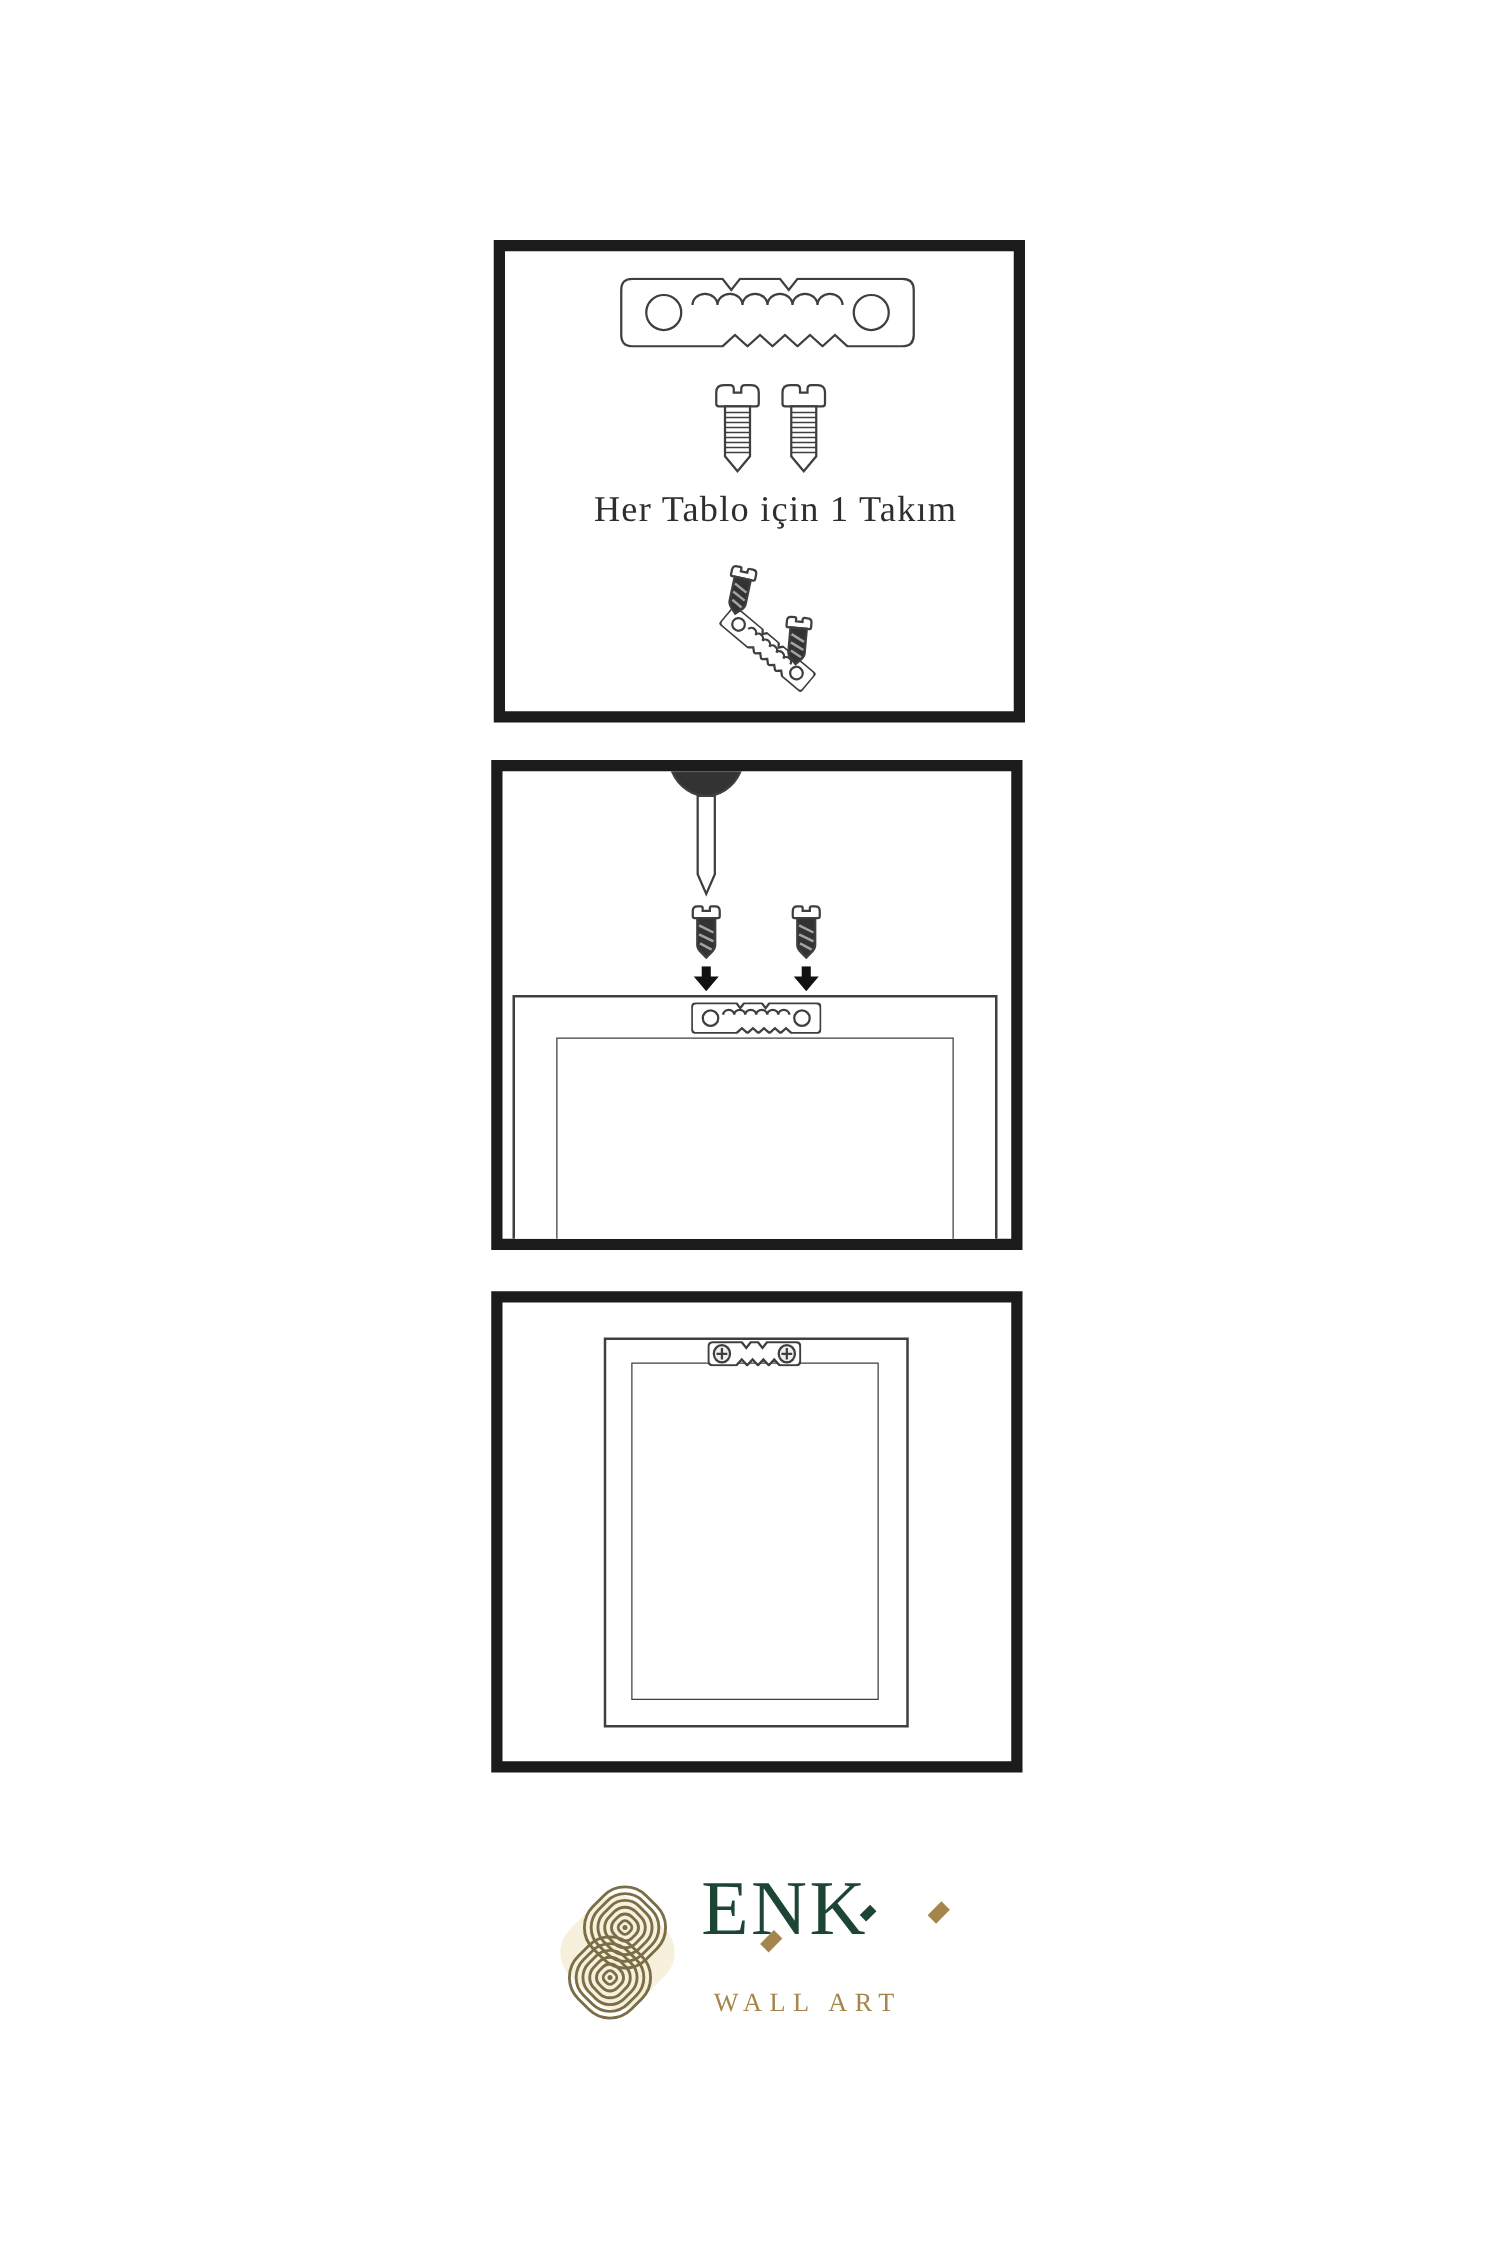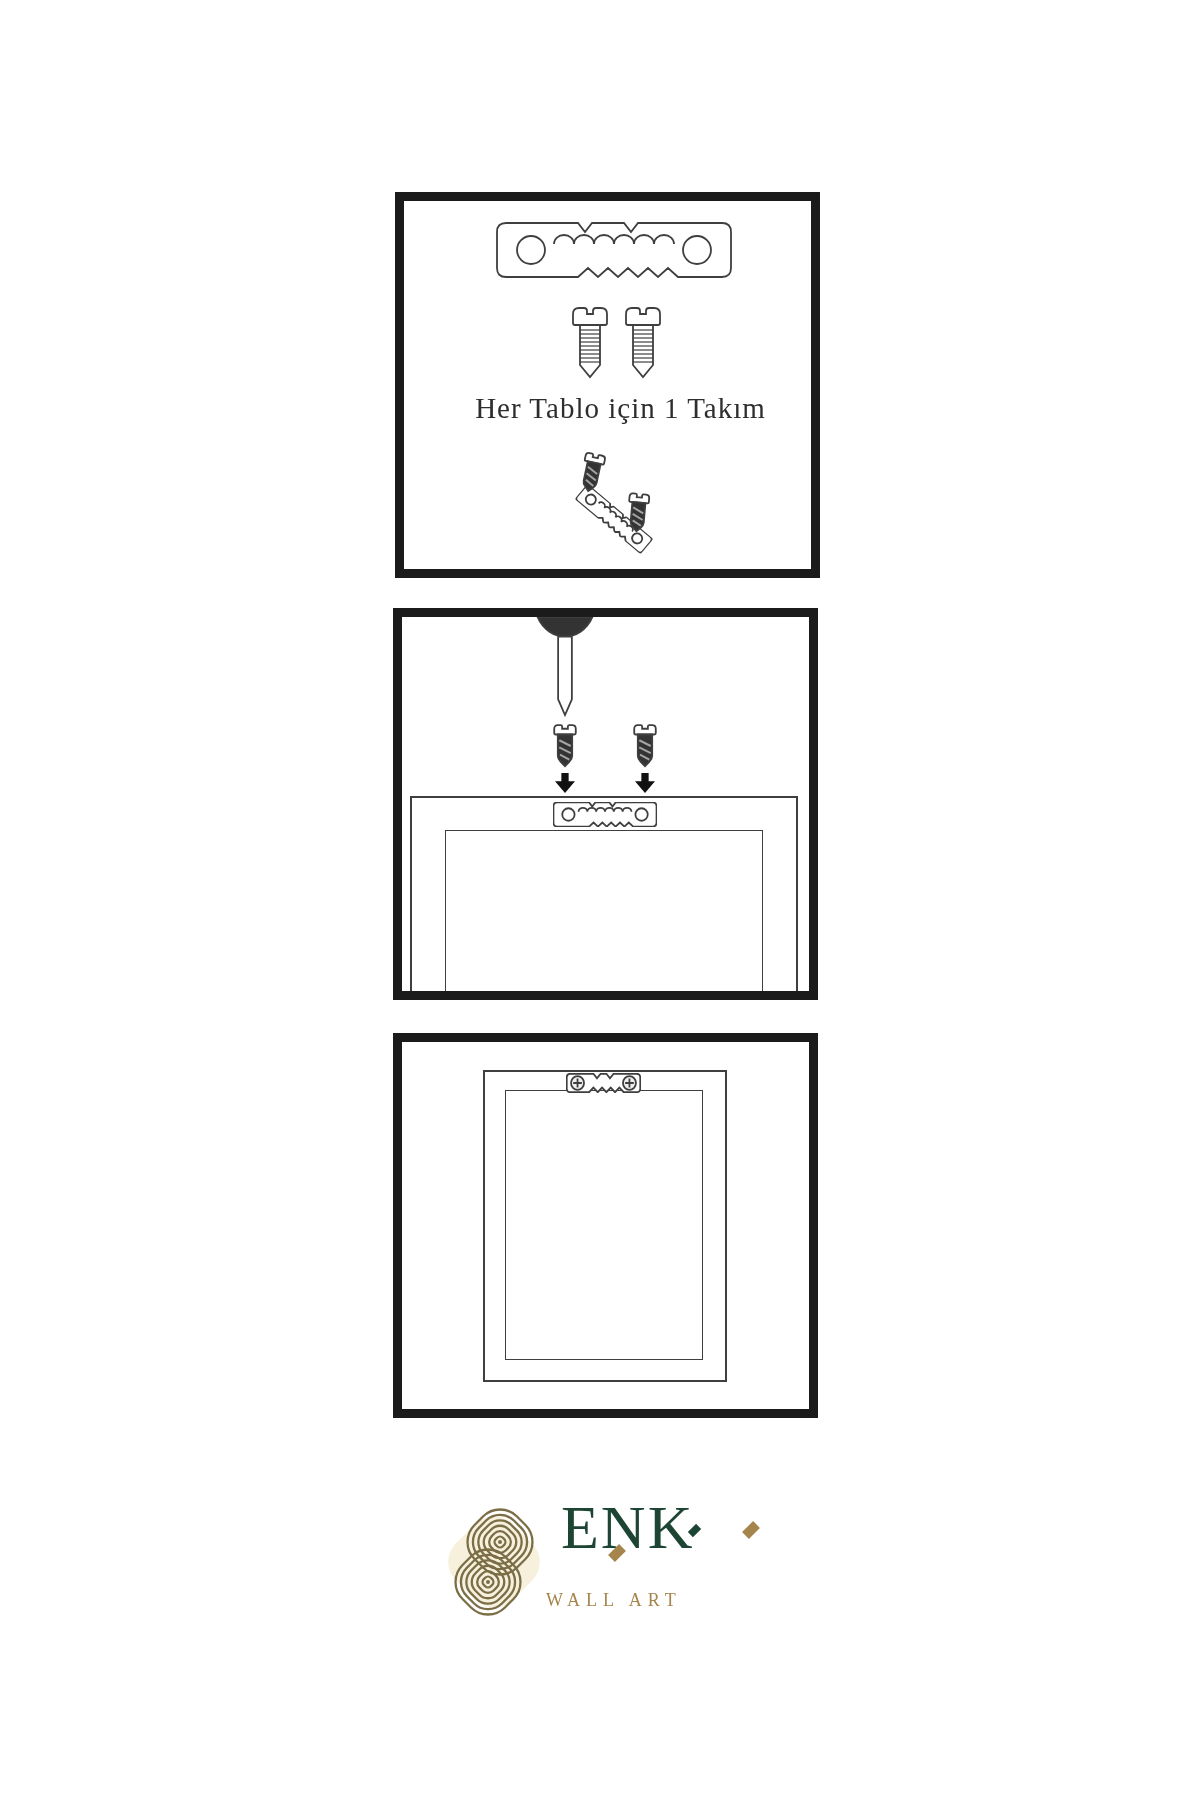--- a/index.html
+++ b/index.html
@@ -22,21 +22,21 @@
   .fa{fill:var(--arrow);stroke:none;}
   .hatch{stroke:#ffffff;stroke-width:2;opacity:.55;vector-effect:non-scaling-stroke;}
   .thread{stroke:var(--line);stroke-width:1.2;vector-effect:non-scaling-stroke;}
   .caption{position:absolute;left:0;top:191px;width:433px;text-align:center;
            font-size:29px;letter-spacing:1px;color:#2e2e2e;}
   .frame-rect{position:absolute;border:2px solid var(--line);background:#fff;}
   .frame-rect.thin{border-width:1.6px;}
   .knot-ring{fill:none;stroke:var(--knot);stroke-width:2.3;}
   .brand-title{position:absolute;left:561px;top:1496px;font-size:62px;line-height:1;
                letter-spacing:2px;color:var(--green);font-family:"Liberation Serif",serif;}
-  .brand-sub{position:absolute;left:546px;top:1590px;font-size:18px;letter-spacing:6px;
+  .brand-sub{position:absolute;left:571px;top:1590px;font-size:21px;letter-spacing:6px;
              color:var(--gold);font-family:"Liberation Serif",serif;text-align:center;}
   .diamond{position:absolute;background:var(--gold);}
   .diamond.d1{left:611px;top:1547px;width:12px;height:12px;transform:rotate(45deg) scale(.8,1.3);}
   .diamond.d2{left:690px;top:1526px;width:9px;height:9px;background:var(--green);transform:rotate(45deg) scale(.8,1.3);}
   .diamond.d3{left:745px;top:1524px;width:12px;height:12px;transform:rotate(45deg) scale(.8,1.3);}
 </style>
 </head>
 <body>
 
 <svg width="0" height="0" style="position:absolute" aria-hidden="true">

